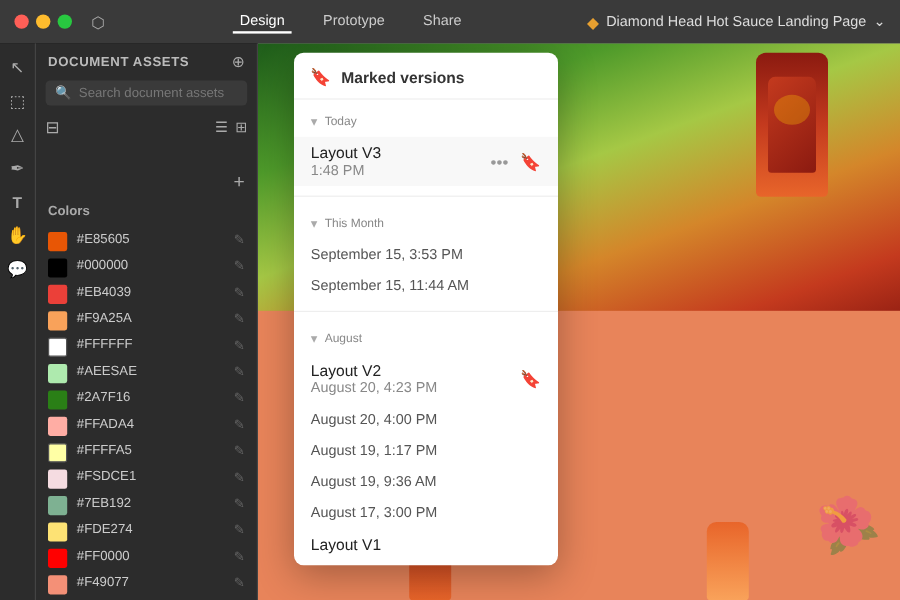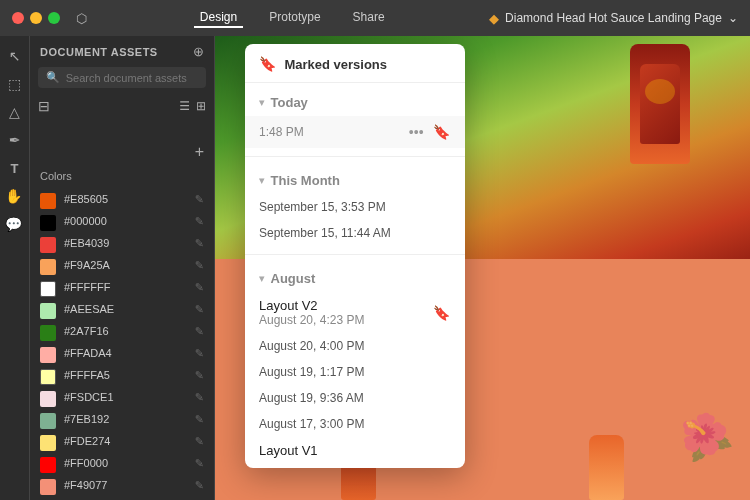--- a/index.html
+++ b/index.html
@@ -136,21 +136,21 @@
     .filter-icon { color: #aaa; font-size: 14px; cursor: pointer; }
     .sidebar-section-header {
       display: flex;
       align-items: center;
       justify-content: space-between;
       margin-bottom: 4px;
     }
     .sidebar-section-label {
       font-size: 11px;
       color: #aaa;
-      font-weight: 400;
+      font-weight: 700;
       margin-top: 48px;
     }
     .add-btn {
       color: #aaa;
       font-size: 16px;
       cursor: pointer;
       line-height: 1;
     }
     .color-list {
       overflow-y: auto;
@@ -247,23 +247,23 @@
     }
     .versions-header-title {
       font-size: 13px;
       color: #333;
       font-weight: 600;
     }
     .versions-section {
       padding: 8px 0 4px;
     }
     .versions-section-label {
-      font-size: 13px;
+      font-size: 10px;
       color: #888;
-      font-weight: 700;
+      font-weight: 400;
       padding: 0 14px 6px;
     }
     .version-item {
       padding: 6px 14px;
       cursor: pointer;
       display: flex;
       align-items: center;
       justify-content: space-between;
     }
     .version-item.featured {
@@ -503,20 +503,21 @@
         </div>
 
         <div class="versions-section">
           <div style="display:flex;align-items:center;gap:6px;padding:4px 14px 6px;">
             <span style="font-size:11px;color:#aaa;">▾</span>
             <span class="versions-section-label" style="padding:0;">Today</span>
           </div>
 
           <div class="version-item featured">
             <div class="version-item-left">
+              <div class="version-name">Layout V3</div>
               <div class="version-time">1:48 PM</div>
             </div>
             <div class="version-actions">
               <span class="version-dot-menu">•••</span>
               <span class="version-bookmark">🔖</span>
             </div>
           </div>
 
         </div>
 

